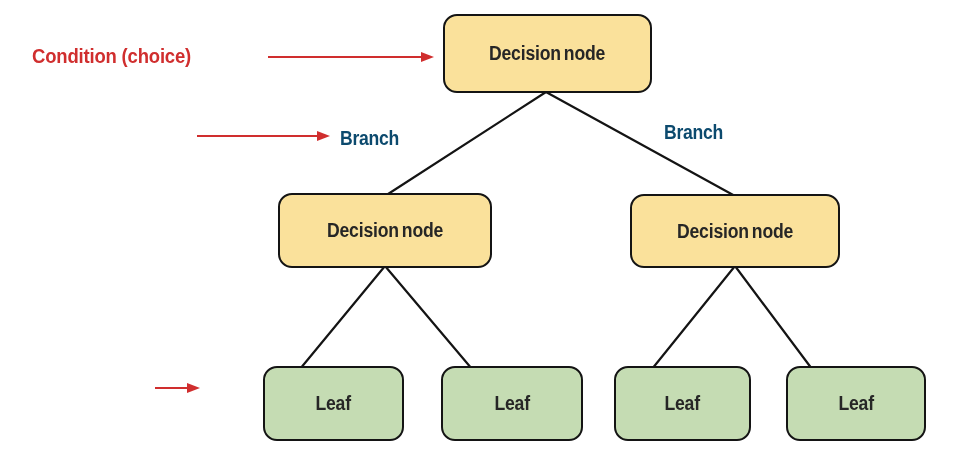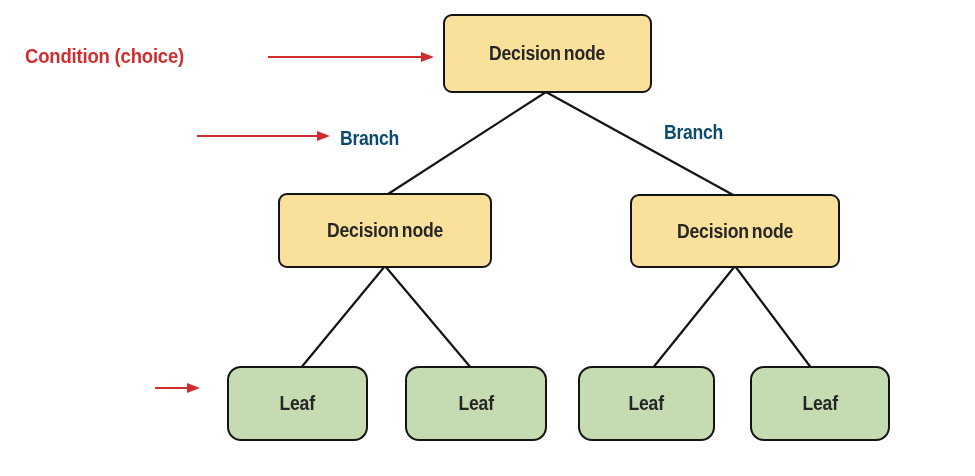--- a/index.html
+++ b/index.html
@@ -50,22 +50,22 @@
     font-weight: bold;
   }
   .node-label {
     display: inline-block;
     transform: scaleX(0.88);
     transform-origin: center center;
     letter-spacing: -0.2px;
     word-spacing: -2px;
     white-space: nowrap;
   }
-  .node.decision { background: var(--decision-fill, #fae19b); border-radius: 9px; }
-  .node.leaf     { background: var(--leaf-fill, #c5dcb3); }
+  .node.decision { background: var(--decision-fill, #fae19b); }
+  .node.leaf     { background: var(--leaf-fill, #c5dcb3); margin-left: 36px; }
 
   .node-root      { left: 443px; top: 14px;  width: 209px; height: 79px; }
   .node-mid-left  { left: 278px; top: 193px; width: 214px; height: 75px; }
   .node-mid-right { left: 630px; top: 194px; width: 210px; height: 74px; }
   .node-leaf-1    { left: 227px; top: 366px; width: 141px; height: 75px; }
   .node-leaf-2    { left: 405px; top: 366px; width: 142px; height: 75px; }
   .node-leaf-3    { left: 578px; top: 366px; width: 137px; height: 75px; }
   .node-leaf-4    { left: 750px; top: 366px; width: 140px; height: 75px; }
 
   .branch-label {
@@ -91,21 +91,21 @@
     font-weight: bold;
     line-height: 29px;
     letter-spacing: -0.2px;
   }
   .annotation > span {
     display: inline-block;
     transform: scaleX(0.88);
     transform-origin: left center;
     white-space: nowrap;
   }
-  .annotation-condition    { left: 25px; top: 41px; }
+  .annotation-condition    { left: 32px; top: 41px; }
   .annotation-alternatives { left: 25px; top: 121px; }
   .annotation-decisions    { left: 27px; top: 370px; }
 </style>
 </head>
 <body>
 
 <div id="canvas">
 
   <svg id="edges" viewBox="0 0 975 476" xmlns="http://www.w3.org/2000/svg">
 

